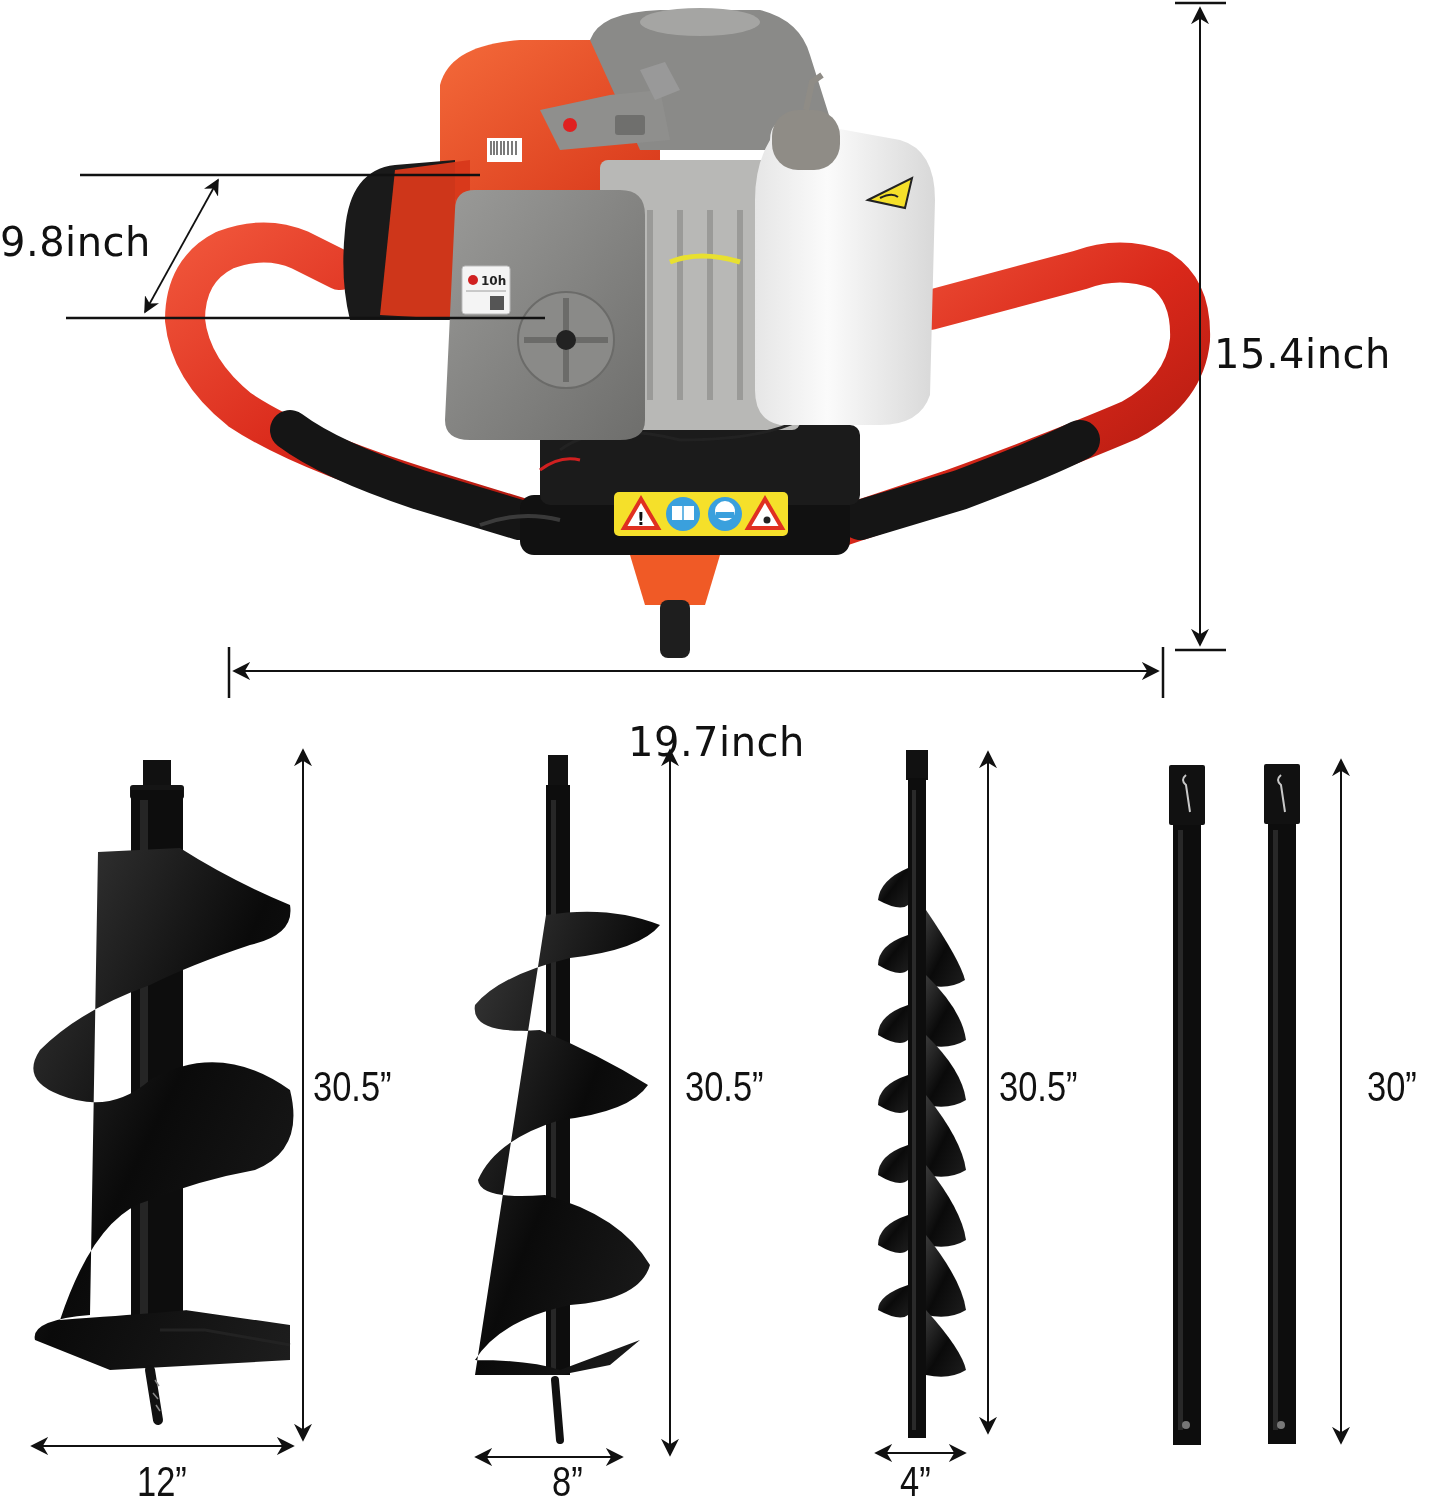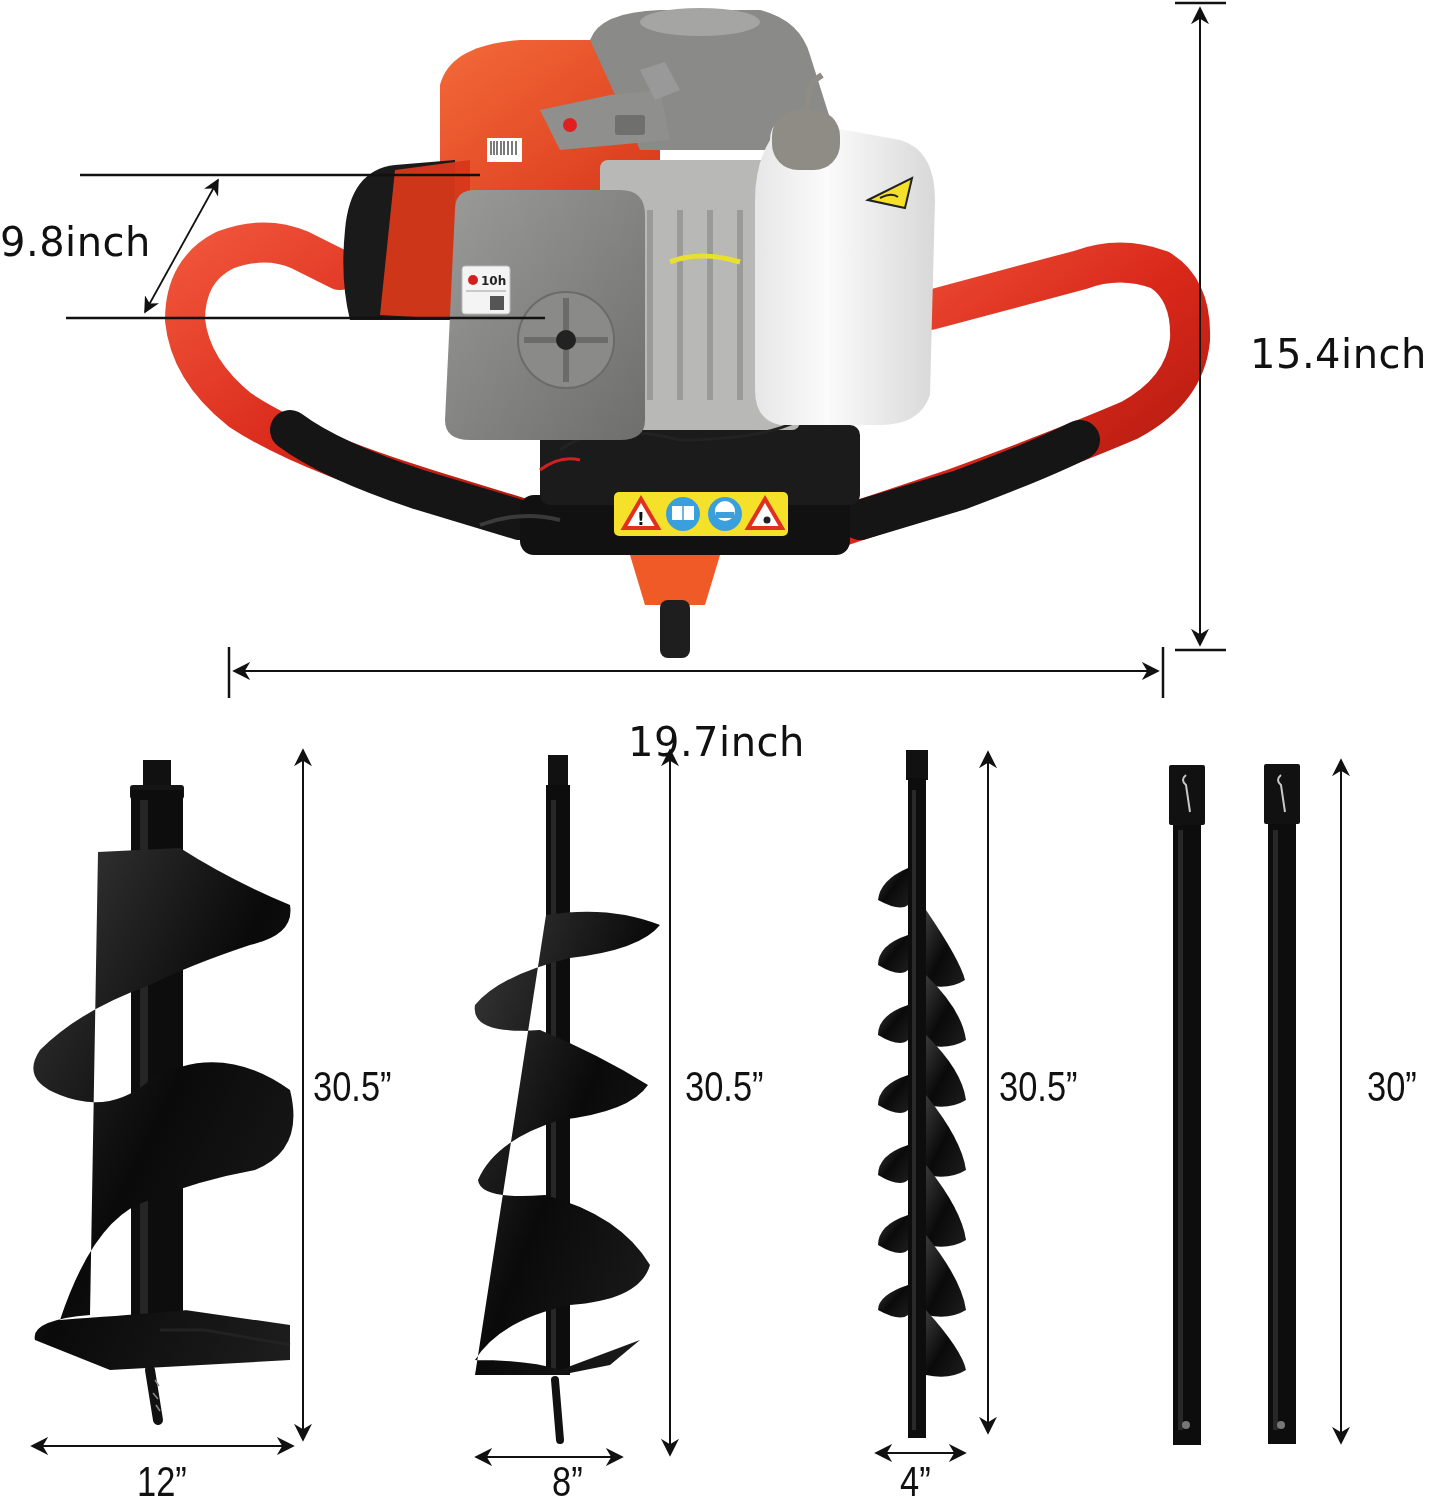--- a/index.html
+++ b/index.html
@@ -214,21 +214,21 @@
     <rect x="1268" y="824" width="28" height="620" fill="#0d0d0d"></rect>
     <rect x="1273" y="830" width="5" height="600" fill="#444" opacity="0.5"></rect>
     <circle cx="1281" cy="1425" r="4" fill="#777"></circle>
   </g>
   <g>
     <line x1="1341" y1="760" x2="1341" y2="1443" stroke="#111" stroke-width="2" marker-start="url(#arrowEnd)" marker-end="url(#arrowEnd)"></line>
   </g>
 </svg>
 
 <div class="lbl lbl-wide" style="left:0px;top:222px;">9.8inch</div>
-<div class="lbl lbl-wide" style="left:1214px;top:334px;margin-left:36px;">15.4inch</div>
+<div class="lbl lbl-wide" style="left:1214px;top:334px;">15.4inch</div>
 <div class="lbl lbl-wide" style="left:628px;top:683px;margin-top:39px;">19.7inch</div>
 
 <div class="lbl lbl-narrow" style="left:313px;top:1066px;">30.5”</div>
 <div class="lbl lbl-narrow" style="left:137px;top:1461px;">12”</div>
 
 <div class="lbl lbl-narrow" style="left:685px;top:1066px;">30.5”</div>
 <div class="lbl lbl-narrow" style="left:552px;top:1461px;">8”</div>
 
 <div class="lbl lbl-narrow" style="left:999px;top:1066px;">30.5”</div>
 <div class="lbl lbl-narrow" style="left:900px;top:1461px;">4”</div>

